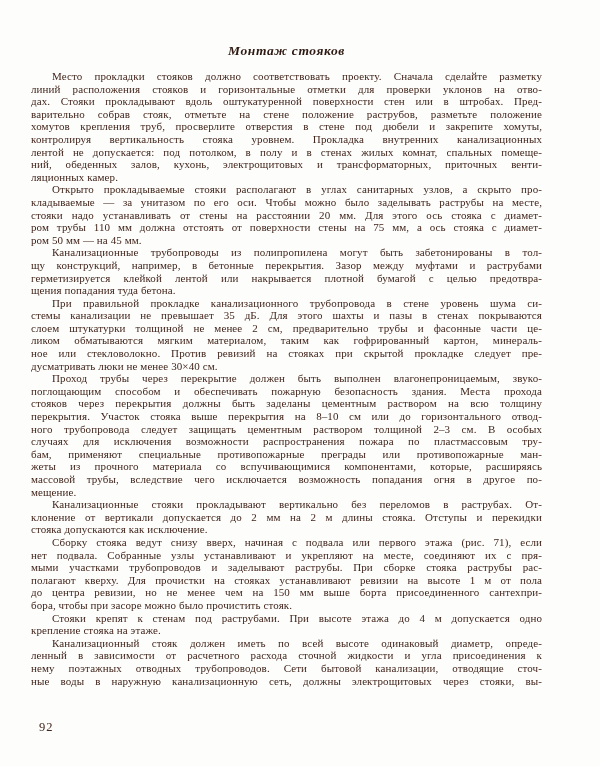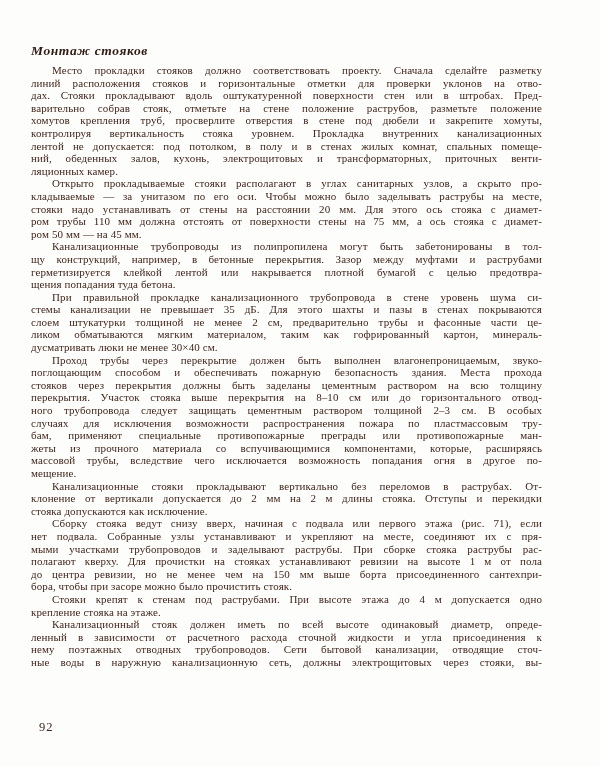--- a/index.html
+++ b/index.html
@@ -19,26 +19,27 @@
     position: absolute;
     left: 31px;
     top: 43px;
     width: 511px;
   }
   .title {
     font-size: 13.5px;
     line-height: 15px;
     font-weight: bold;
     font-style: italic;
+    text-align: center;
     letter-spacing: 0.6px;
     margin: 0;
     color: var(--ink-dark, #2e1a12);
   }
   .body {
-    margin-top: 6px;
+    margin-top: 12px;
   }
   .paragraph {
     margin: 0;
   }
   .line {
     font-size: 11px;
     line-height: 12.6px;
     height: 12.6px;
     text-align: justify;
     text-align-last: justify;
@@ -91,20 +92,21 @@
           <div class="line first">Канализационные трубопроводы из полипропилена могут быть забетонированы в тол-</div>
           <div class="line">щу конструкций, например, в бетонные перекрытия. Зазор между муфтами и раструбами</div>
           <div class="line">герметизируется клейкой лентой или накрывается плотной бумагой с целью предотвра-</div>
           <div class="line end">щения попадания туда бетона.</div>
         </div>
         <div class="paragraph">
           <div class="line first">При правильной прокладке канализационного трубопровода в стене уровень шума си-</div>
           <div class="line">стемы канализации не превышает 35 дБ. Для этого шахты и пазы в стенах покрываются</div>
           <div class="line">слоем штукатурки толщиной не менее 2 см, предварительно трубы и фасонные части це-</div>
           <div class="line">ликом обматываются мягким материалом, таким как гофрированный картон, минераль-</div>
+          <div class="line">ное или стекловолокно. Против ревизий на стояках при скрытой прокладке следует пре-</div>
           <div class="line end">дусматривать люки не менее 30×40 см.</div>
         </div>
         <div class="paragraph">
           <div class="line first">Проход трубы через перекрытие должен быть выполнен влагонепроницаемым, звуко-</div>
           <div class="line">поглощающим способом и обеспечивать пожарную безопасность здания. Места прохода</div>
           <div class="line">стояков через перекрытия должны быть заделаны цементным раствором на всю толщину</div>
           <div class="line">перекрытия. Участок стояка выше перекрытия на 8–10 см или до горизонтального отвод-</div>
           <div class="line">ного трубопровода следует защищать цементным раствором толщиной 2–3 см. В особых</div>
           <div class="line">случаях для исключения возможности распространения пожара по пластмассовым тру-</div>
           <div class="line">бам, применяют специальные противопожарные преграды или противопожарные ман-</div>

